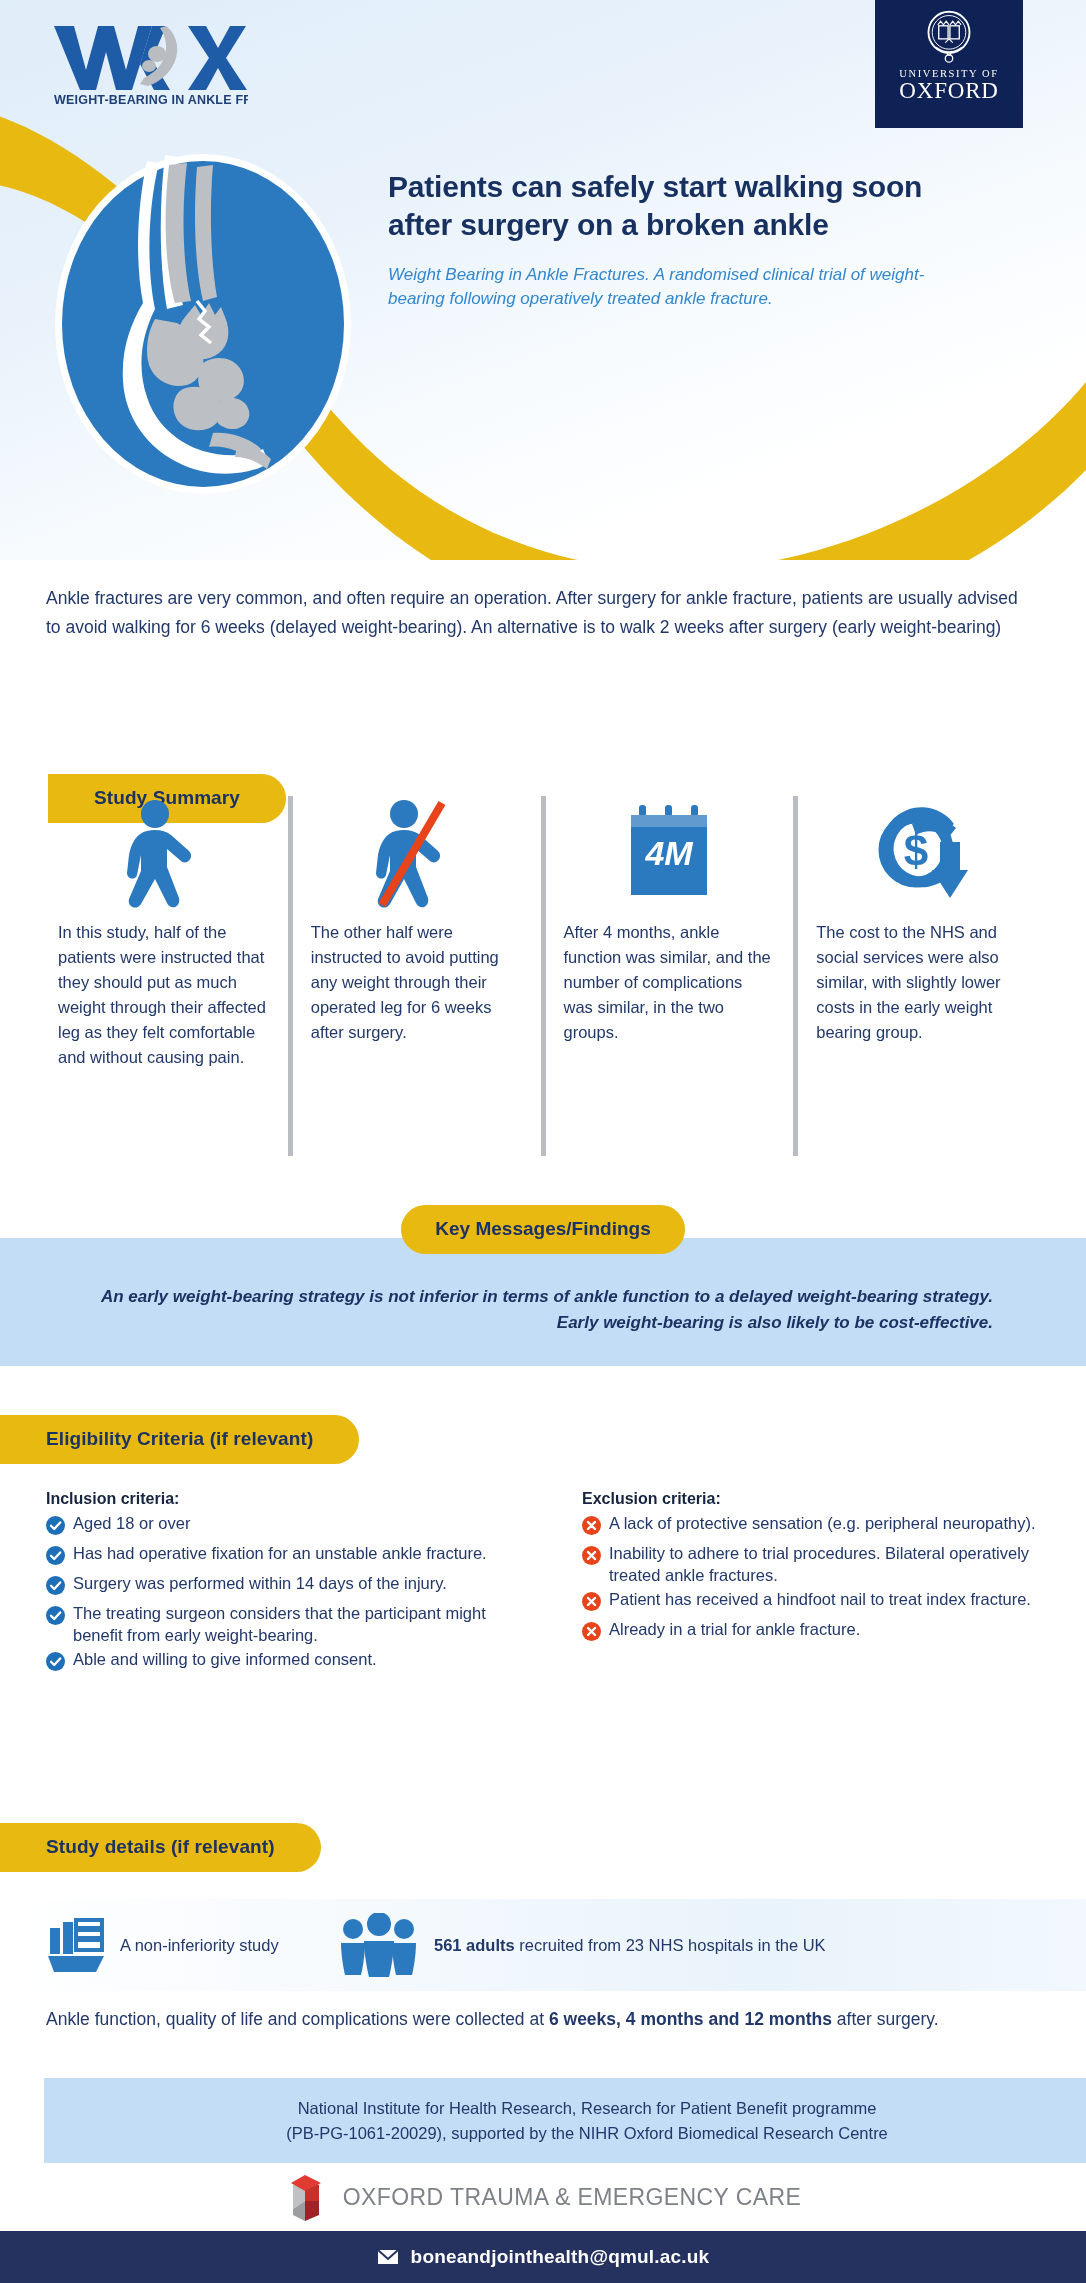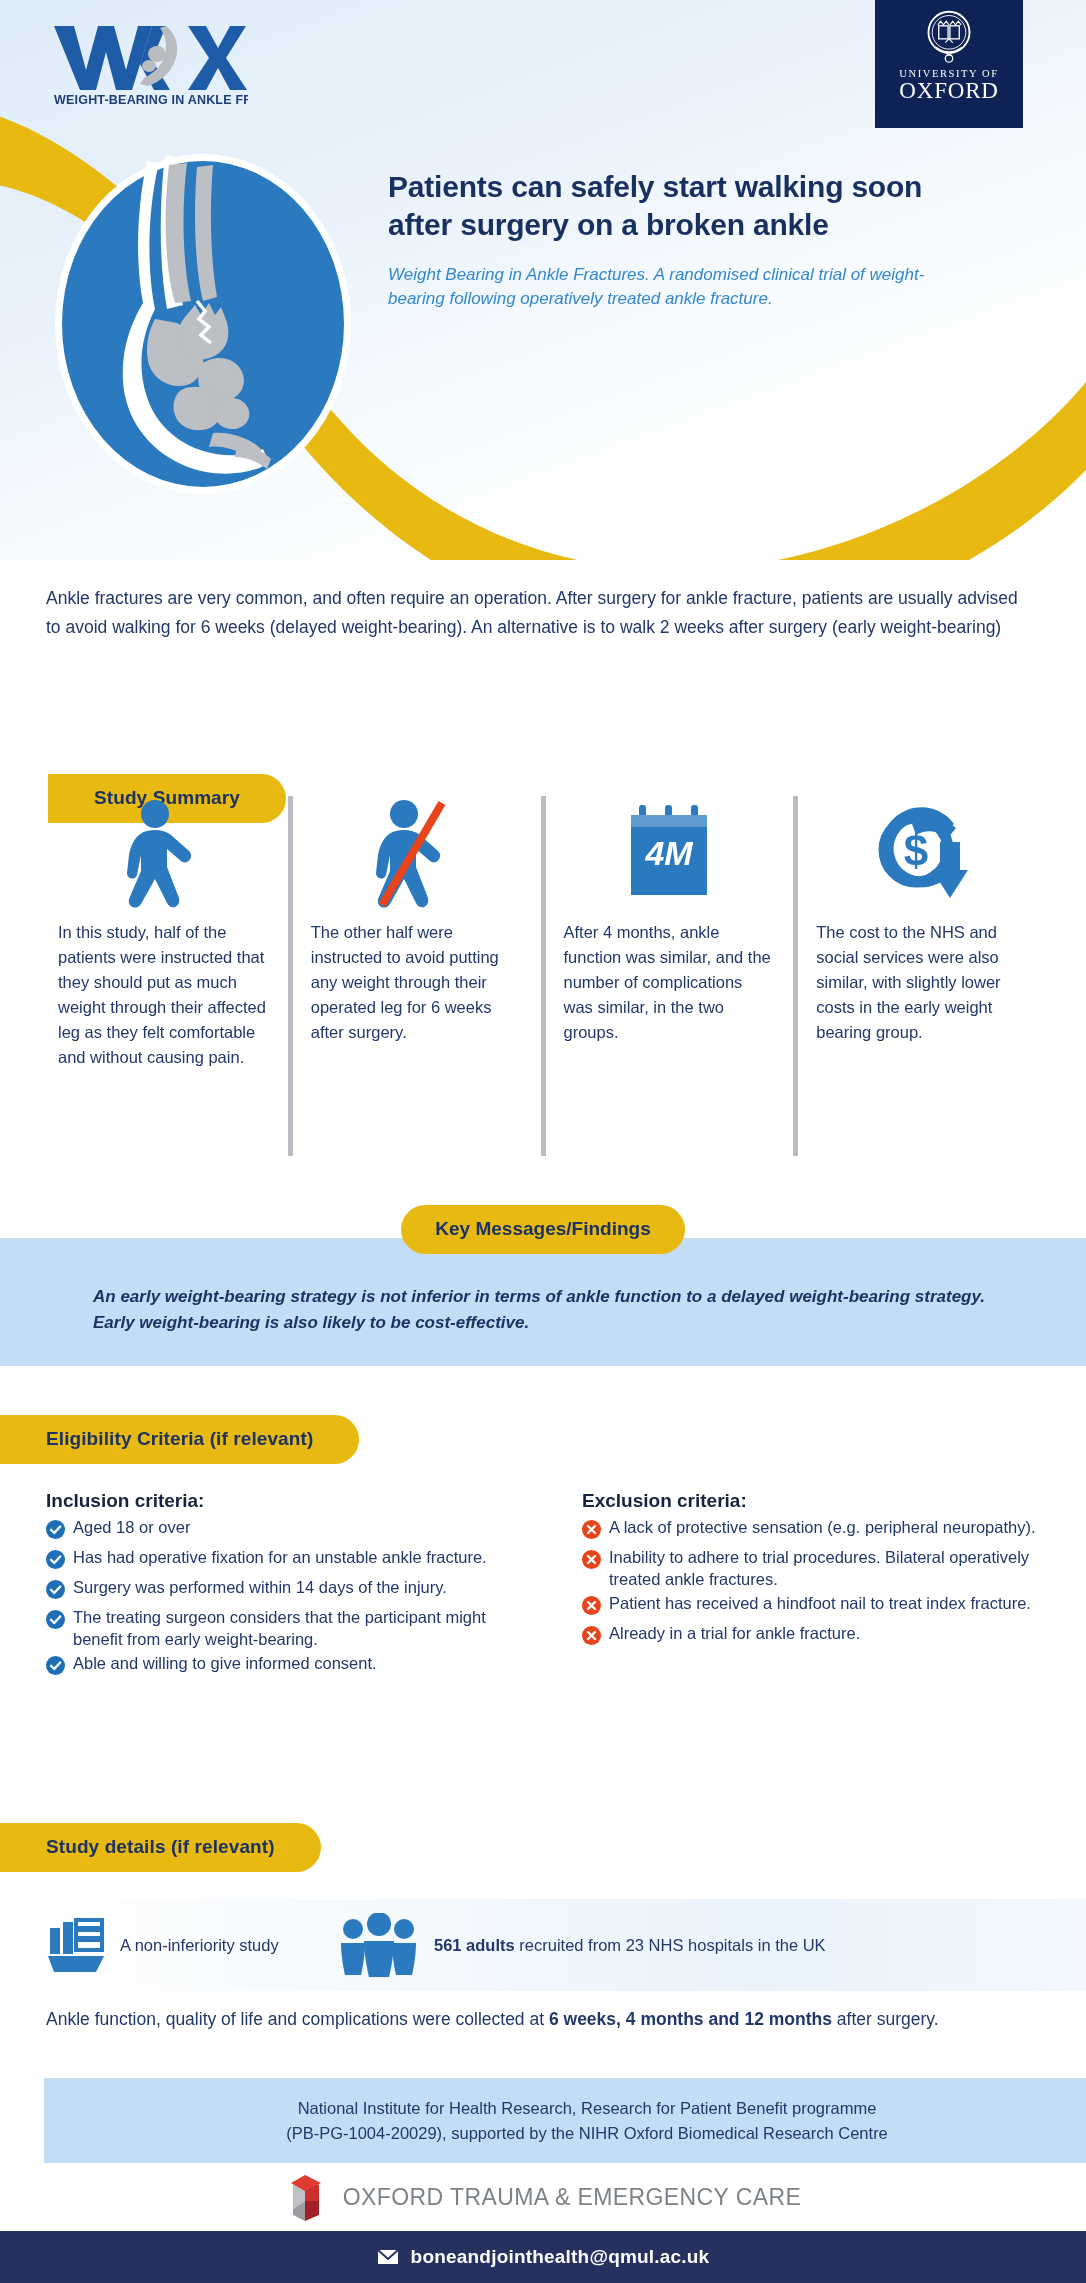--- a/index.html
+++ b/index.html
@@ -159,42 +159,42 @@
     position: absolute;
     left: 0; top: 1205px;
     width: 1086px;
     text-align: center;
     z-index: 3;
   }
   .key-text {
     position: absolute;
     left: 93px; top: 1284px;
     width: 900px;
-    text-align: left;
+    text-align: right;
     font-size: 17px;
     font-weight: bold;
     font-style: italic;
     line-height: 1.55;
     color: #1c3263;
     z-index: 3;
   }
 
   
   .elig-pill-wrap { position: absolute; left: 0; top: 1415px; }
   .elig-cols {
     position: absolute;
     left: 46px; top: 1490px;
     width: 1000px;
     display: flex;
     gap: 44px;
   }
   .elig-col { flex: 1 1 0; }
   .elig-col.left { flex: 0 0 492px; }
   .elig-head {
-    font-size: 19px;
+    font-size: 16px;
     font-weight: bold;
     color: #16243f;
     margin-bottom: 5px;
   }
   .crit-item {
     display: flex;
     align-items: flex-start;
     gap: 8px;
     font-size: 16.5px;
     line-height: 1.33;
@@ -546,21 +546,21 @@
       </g>
     </svg>
     <div class="sd-label"><b>561 adults</b> recruited from 23 NHS hospitals in the UK</div>
   </div>
 </div>
 
 <div class="sd-note">Ankle function, quality of life and complications were collected at <b>6 weeks, 4 months and 12 months</b> after surgery.</div>
 
 <div class="funder">
   <div>National Institute for Health Research, Research for Patient Benefit programme</div>
-  <div>(PB-PG-1004-20029), supported by the NIHR Oxford Biomedical Research Centre</div>
+  <div>(PB-PG-1061-20029), supported by the NIHR Oxford Biomedical Research Centre</div>
 </div>
 
 <div class="otec">
   <svg width="52" height="52" viewBox="0 0 52 52">
     <path d="M8 14 L20 8 L20 30 L8 38 Z" fill="#bfc1c4"></path>
     <path d="M20 8 L34 14 L34 30 L20 30 Z" fill="#c9302c"></path>
     <path d="M20 30 L34 30 L34 44 L20 50 Z" fill="#a02128"></path>
     <path d="M8 38 L20 30 L20 50 L8 44 Z" fill="#9b9da1"></path>
     <path d="M20 4 L36 12 L20 20 L6 12 Z" fill="#e03a32"></path>
   </svg>

